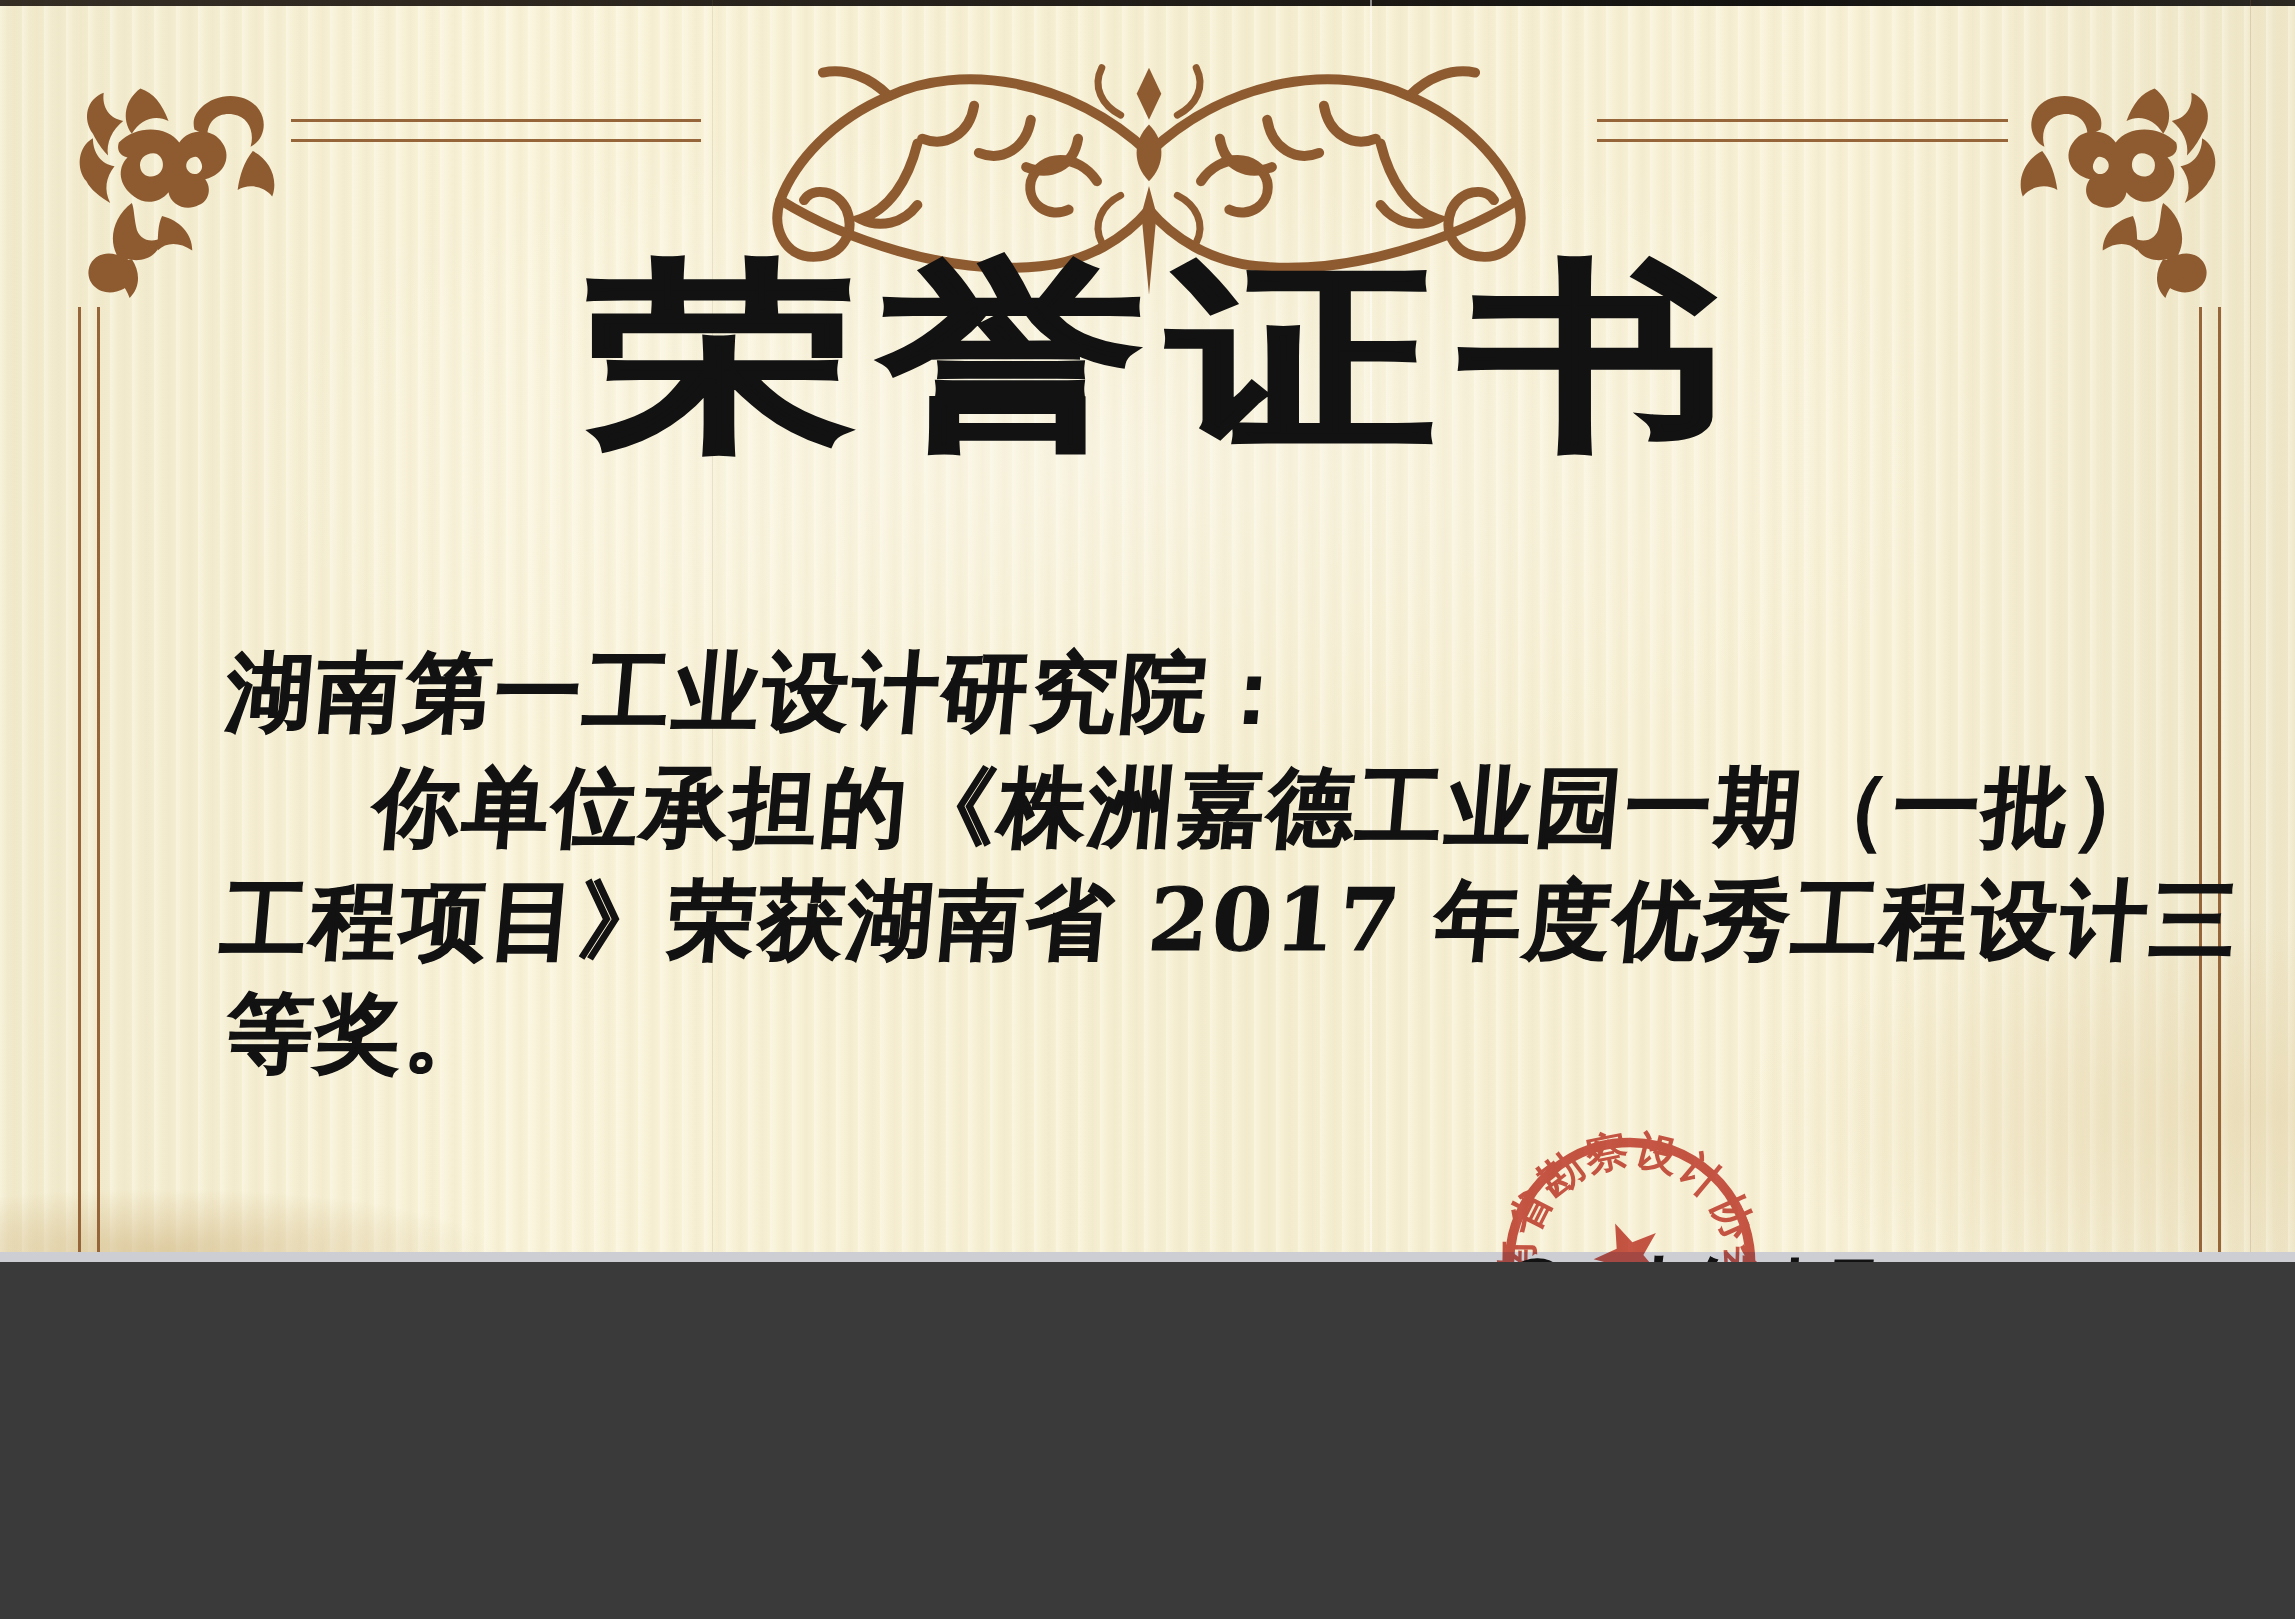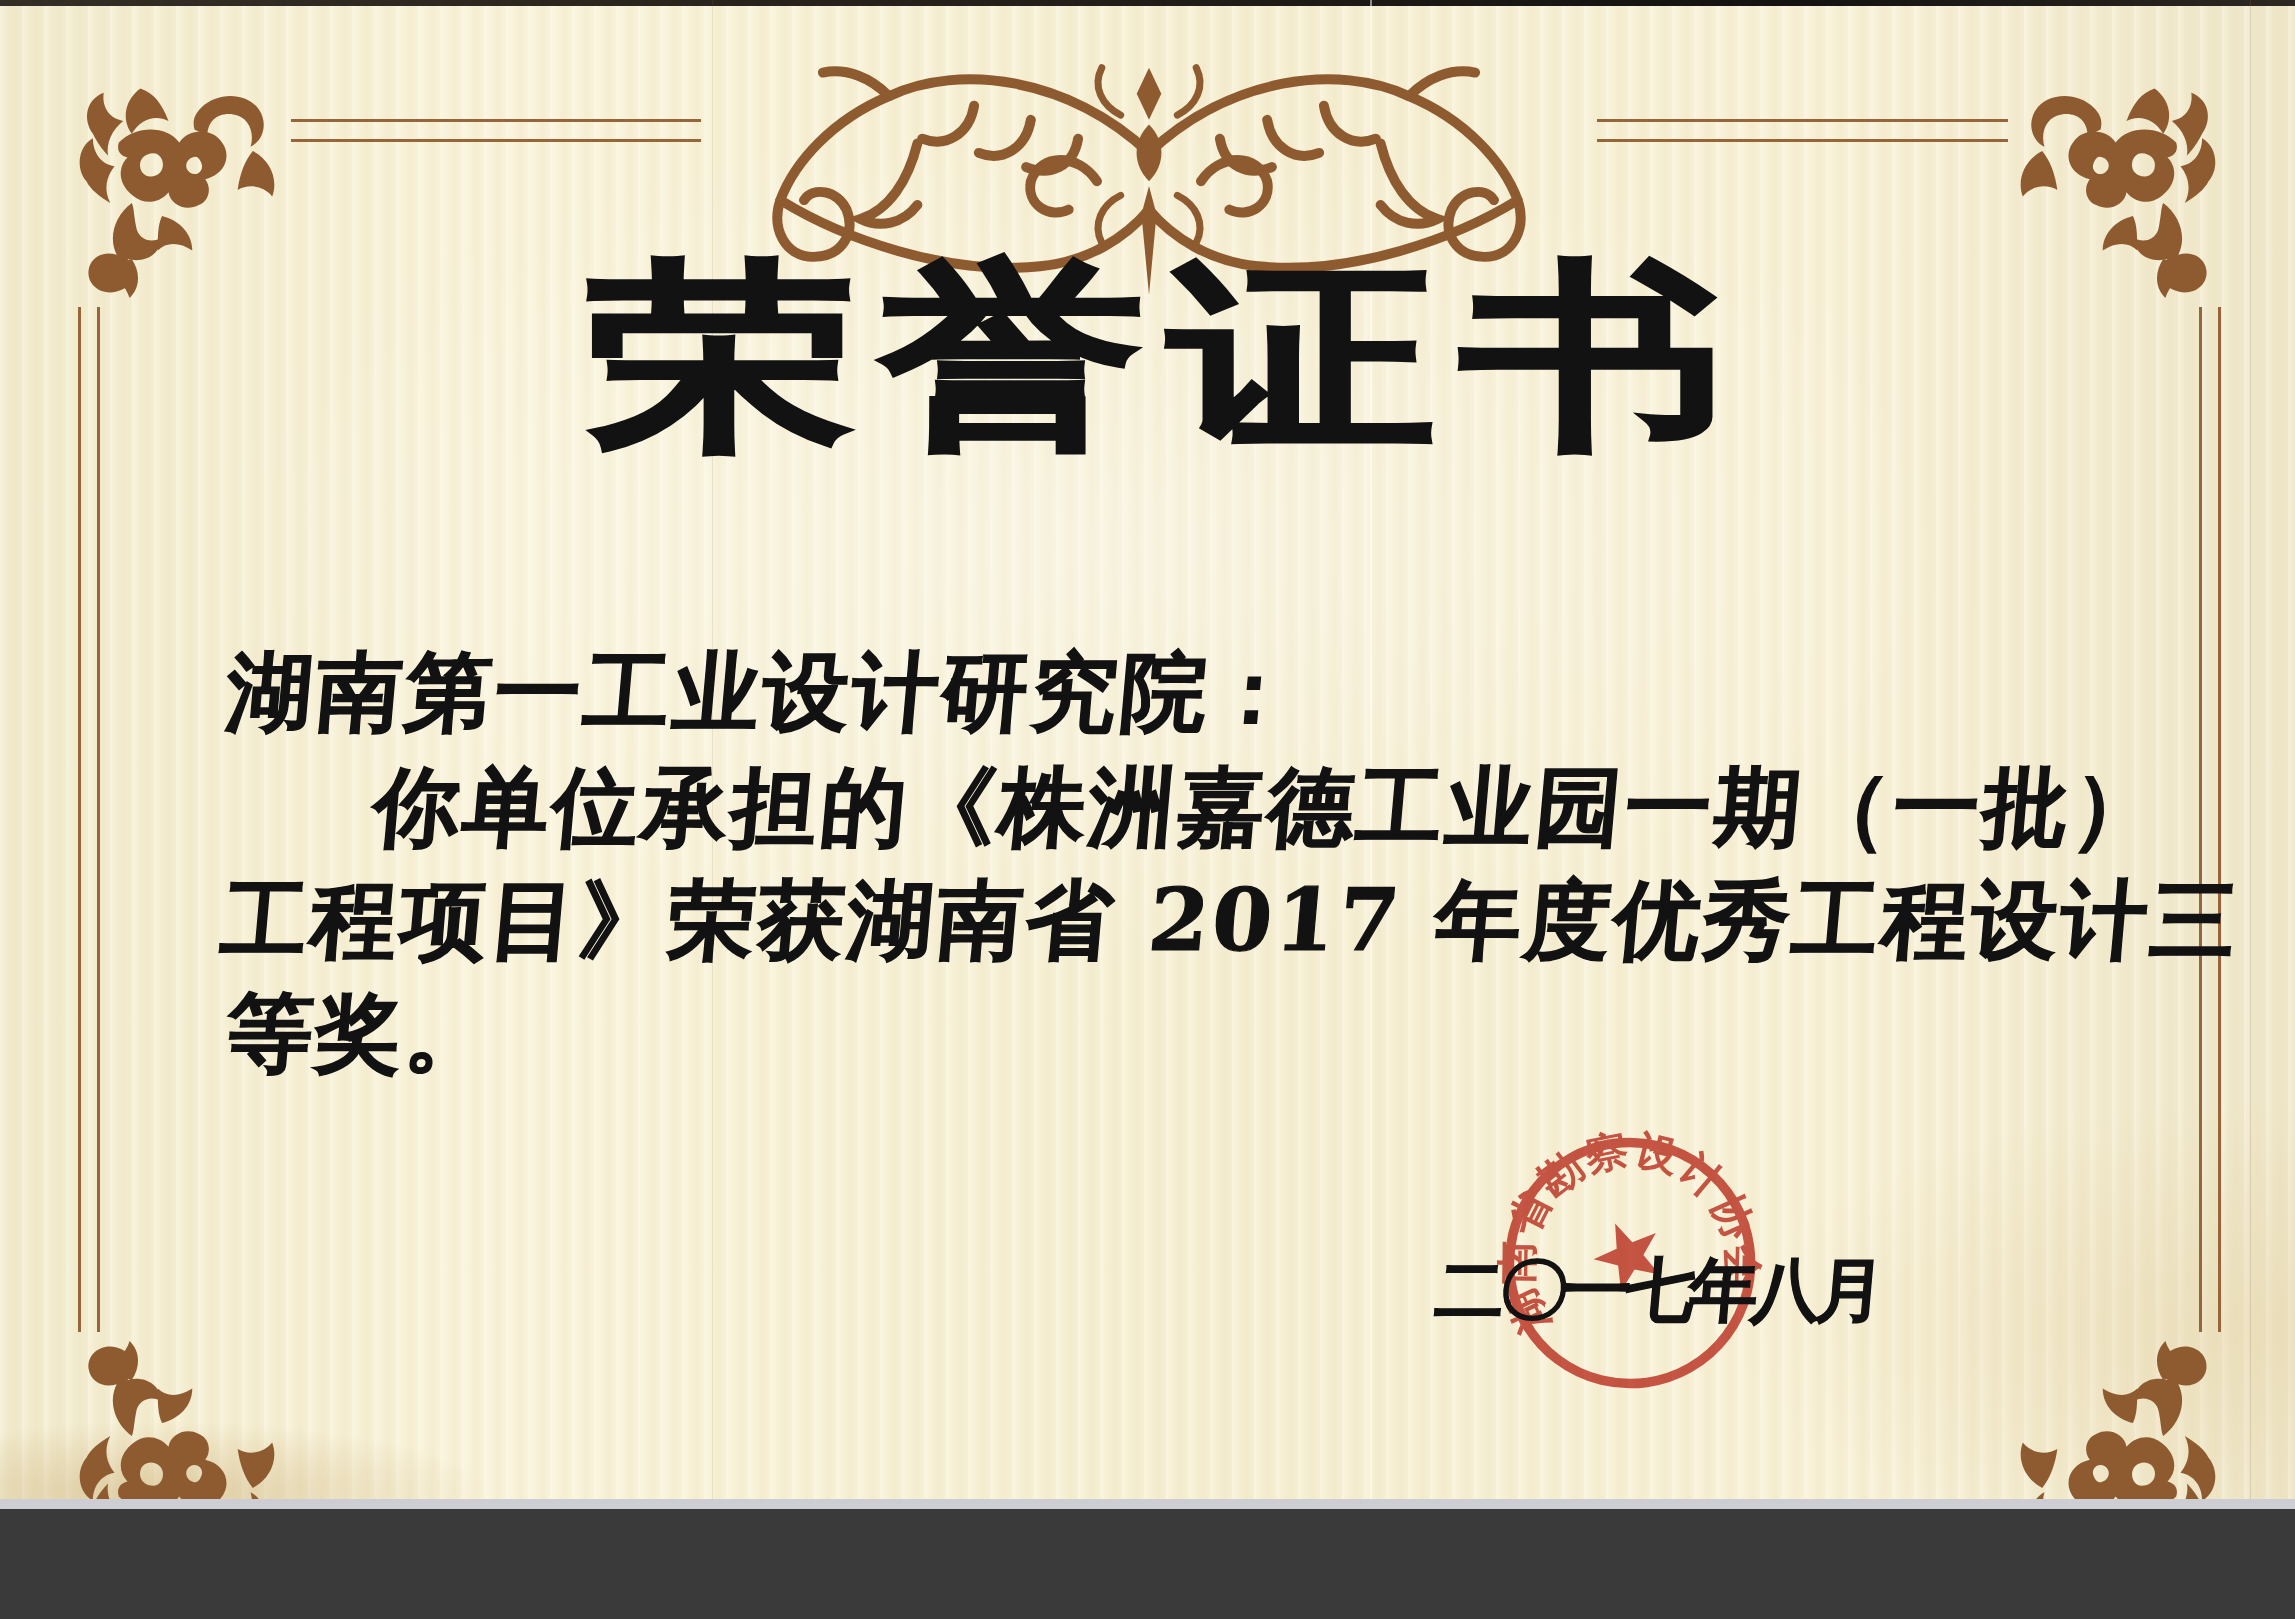--- a/index.html
+++ b/index.html
@@ -1,18 +1,18 @@
 <!DOCTYPE html>
 <html style="--paper: #f6efd2; --ink: #121212; --ornament-brown: #8e5b31; --line-brown: #96653a; --seal-red: #c23b30; --scan-bottom: #cdced4;font-size:7.7px"><head>
 <meta charset="utf-8">
 <style>
   html,body{margin:0;padding:0;background:#3a3a3a;}
   .page{
     position:relative;
-    width:2295px;height:1509px;
+    width:2295px;height:1262px;
     overflow:hidden;
     font-family:"DejaVu Serif", serif;
     background-color:var(--paper,#f6efd2);
     background-image:
       radial-gradient(ellipse 55% 40% at 48% 36%, rgba(255,255,255,.32), rgba(255,255,255,0) 72%),
       radial-gradient(ellipse 18% 6% at 7% 99%, rgba(205,178,125,.55), rgba(205,178,125,0) 80%),
       radial-gradient(ellipse 30% 20% at 98% 88%, rgba(226,206,160,.35), rgba(226,206,160,0) 75%),
       repeating-linear-gradient(90deg, rgba(255,252,240,.45) 0px, rgba(255,252,240,0) 7.7px, rgba(236,224,190,.28) 14.4px, rgba(255,252,240,0) 22px),
       linear-gradient(90deg,#f1eacc 0%,#f9f3da 22%,#f5eed1 55%,#f8f1d7 80%,#eee6c8 100%);
   }

